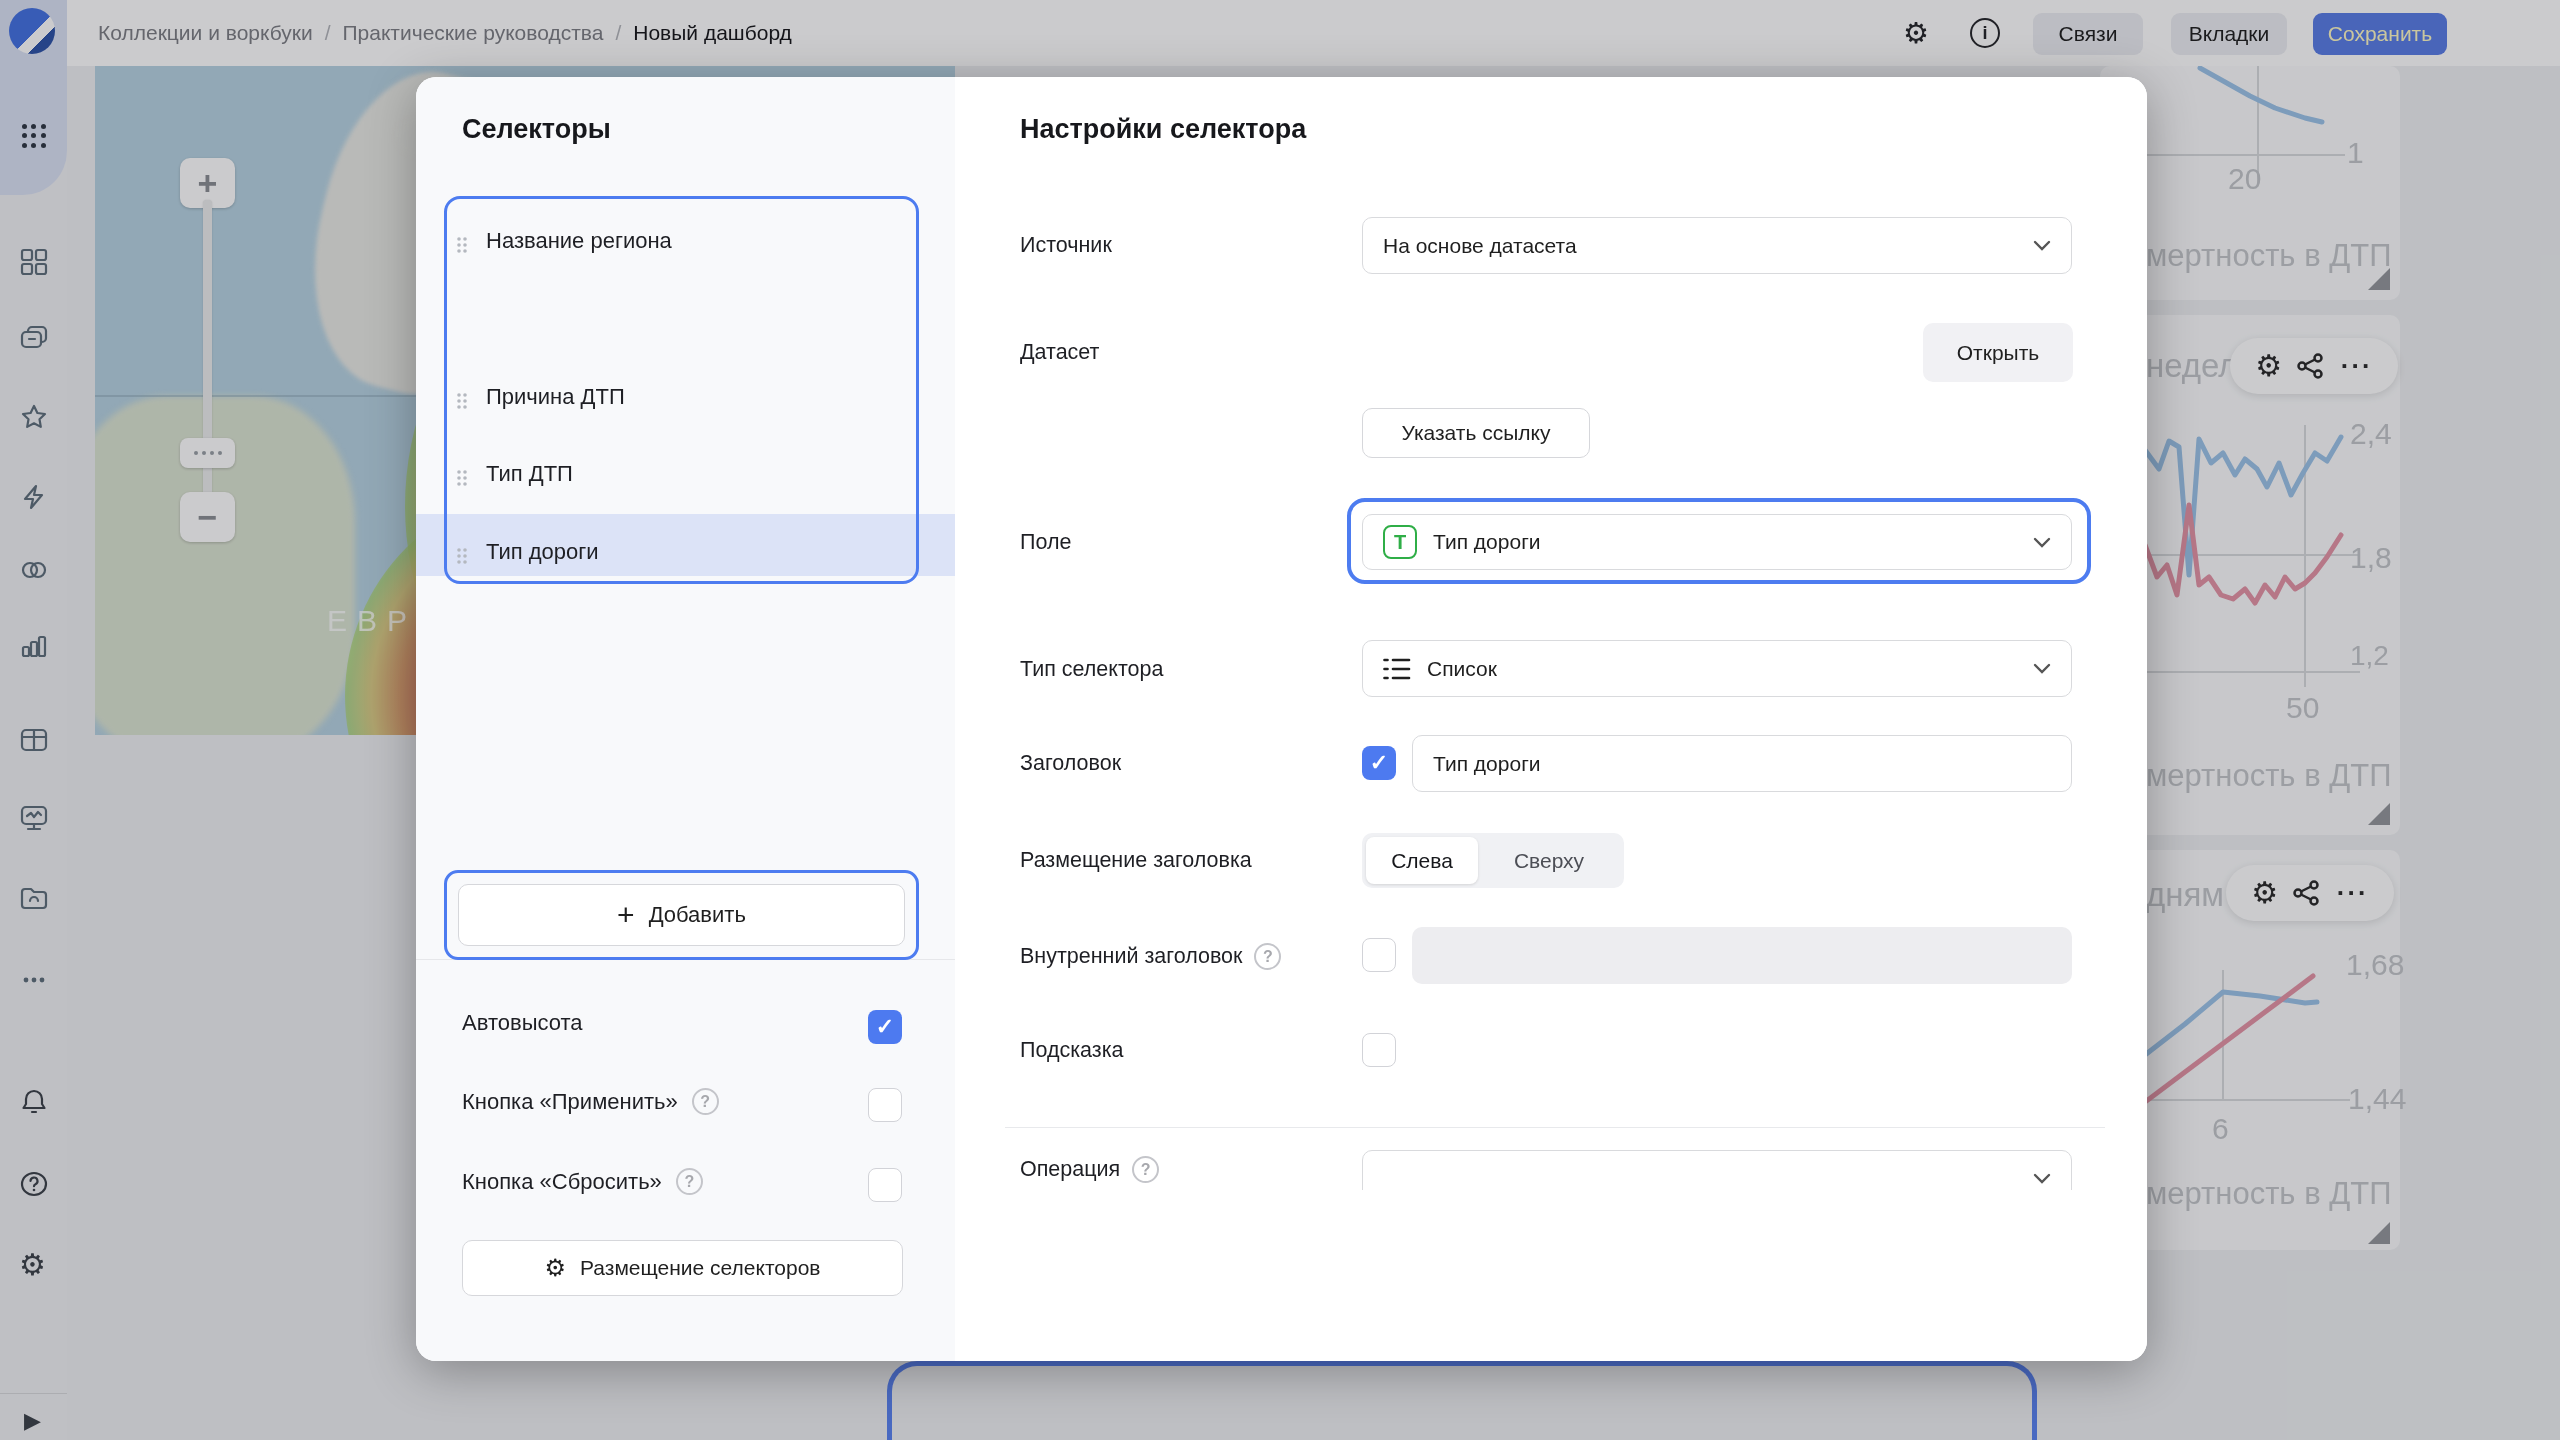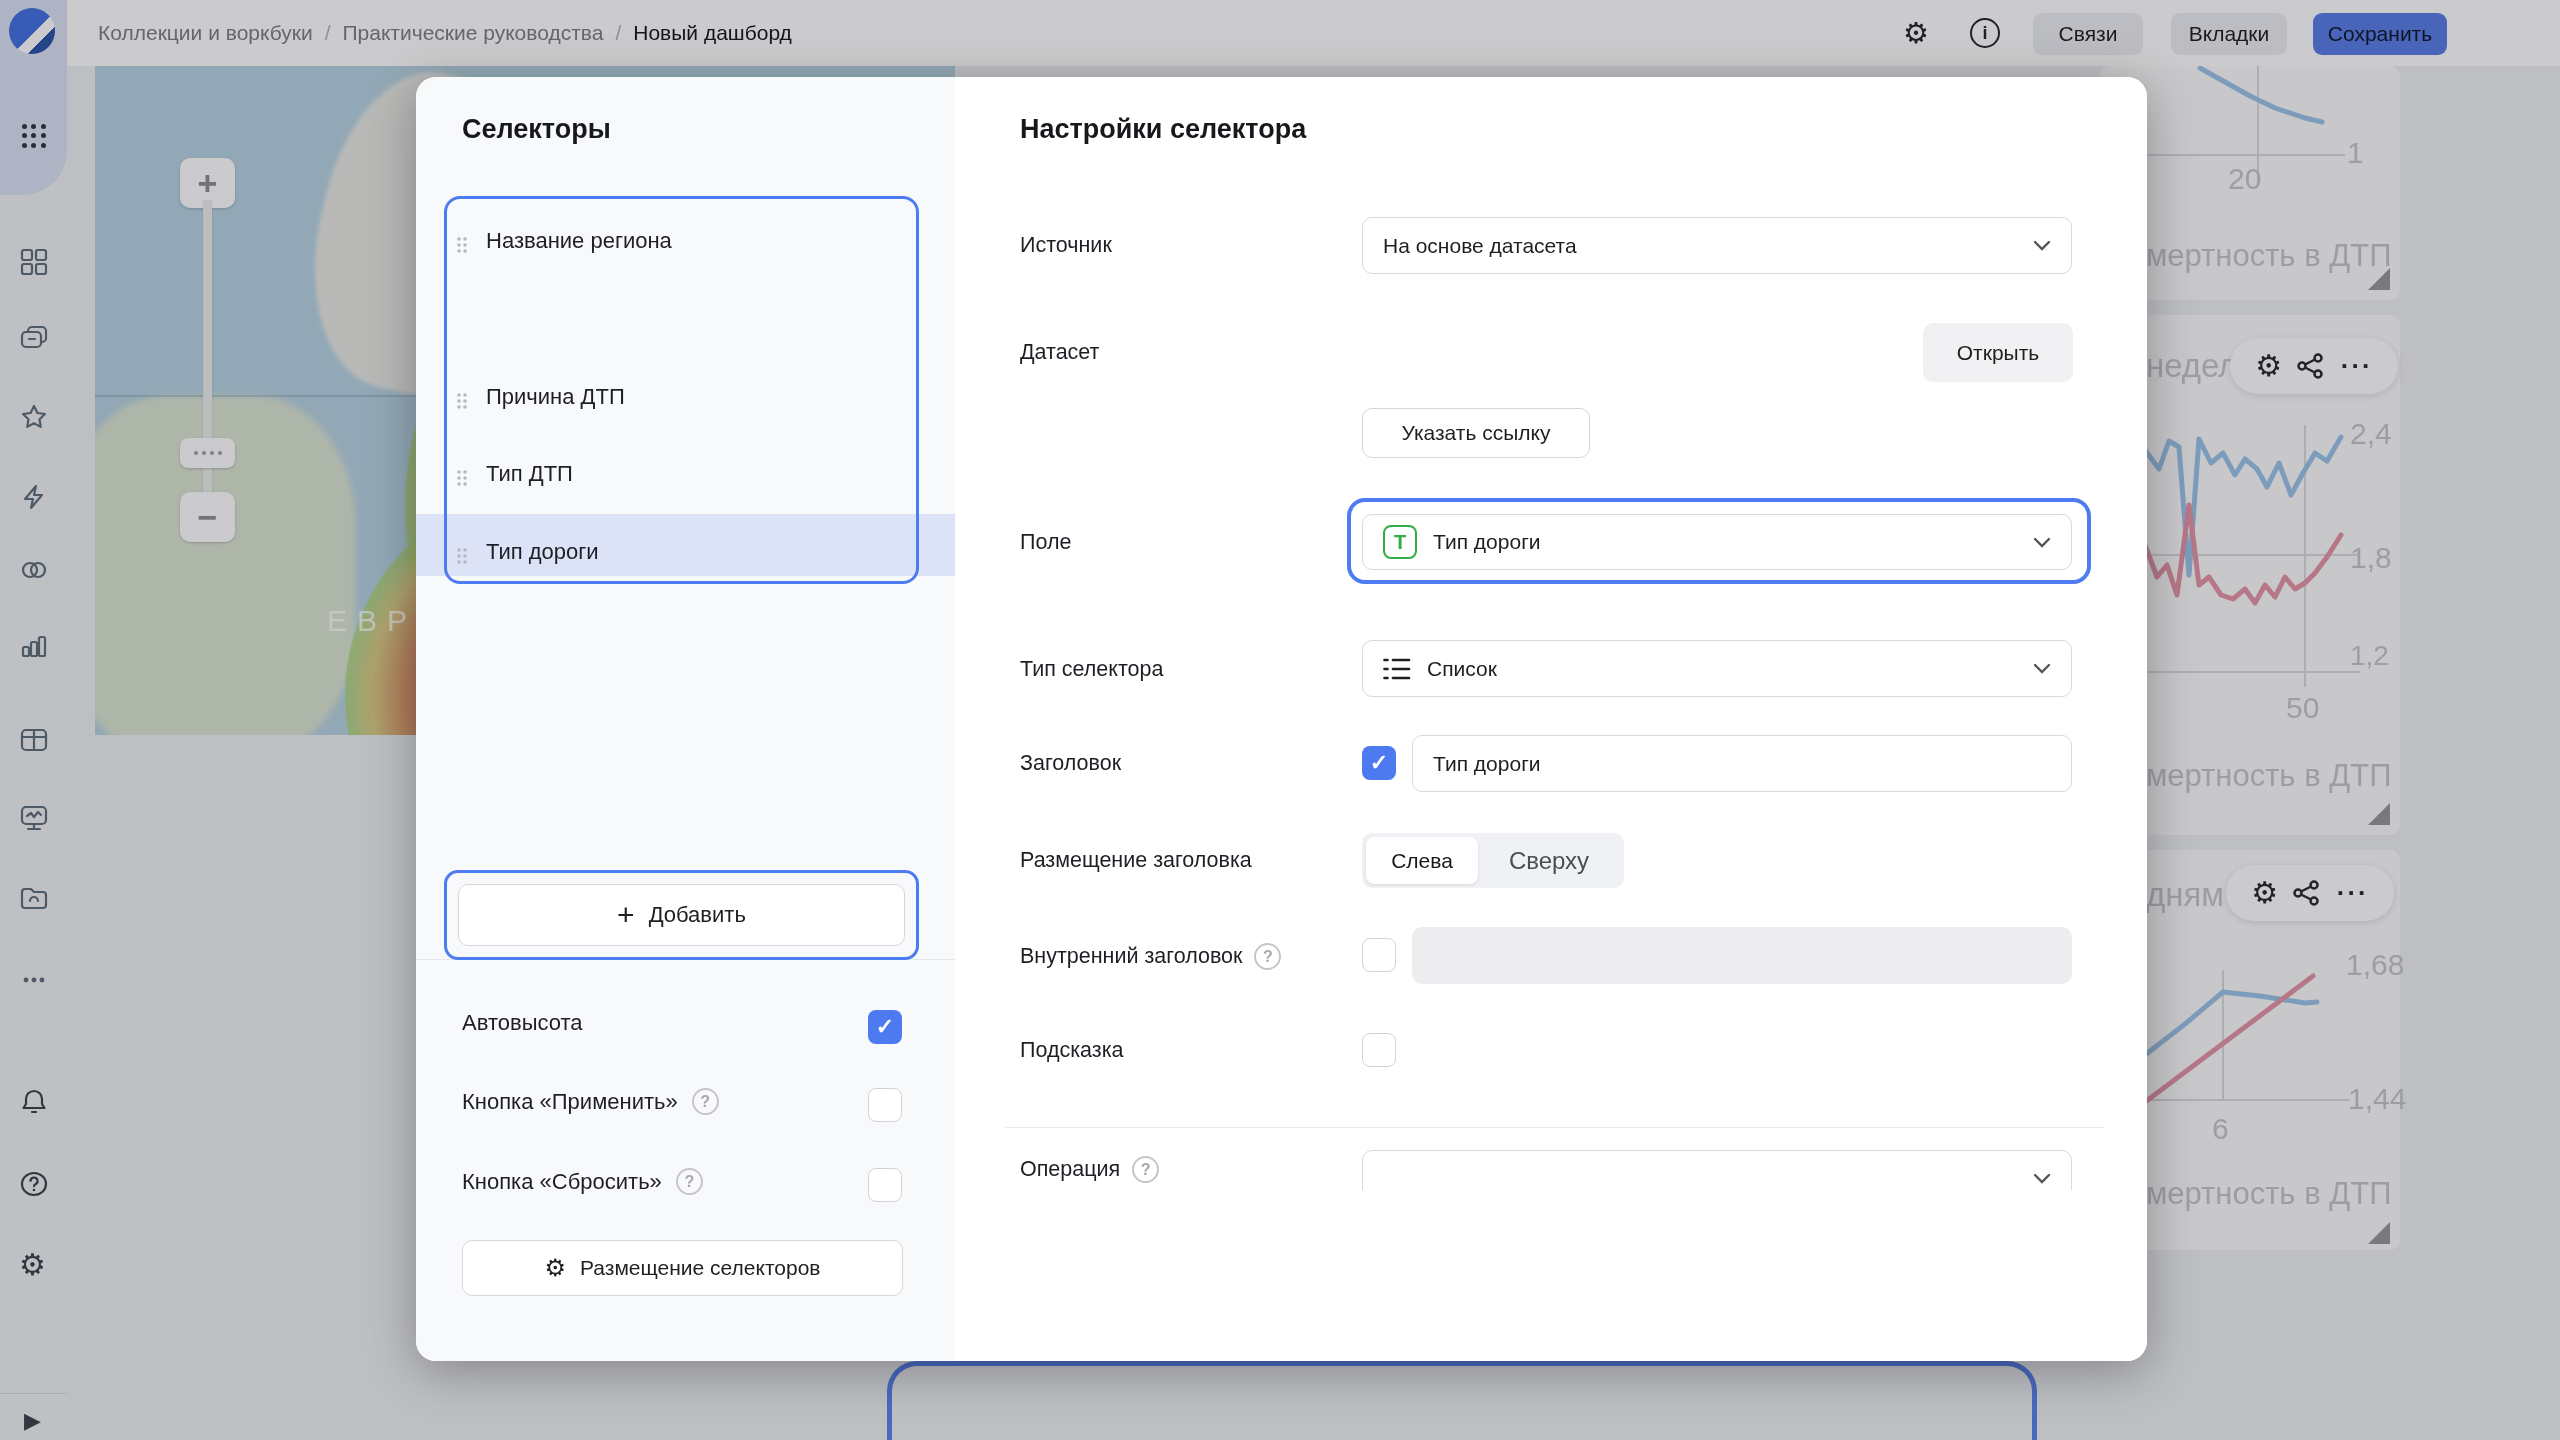--- a/index.html
+++ b/index.html
@@ -5,21 +5,21 @@
   *{box-sizing:border-box;margin:0;padding:0}
   html,body{width:2560px;height:1440px;overflow:hidden;background:#eff0f2;
     font-family:"Liberation Sans",sans-serif;color:#1f1f1f}
   .stage{position:relative;width:2560px;height:1440px;overflow:hidden}
   
   .bg{position:absolute;inset:0;background:#eff0f2}
   .header{position:absolute;left:0;top:0;width:2560px;height:66px;background:#fff}
   .crumbs{position:absolute;left:98px;top:0;height:66px;display:flex;align-items:center;gap:12px;font-size:21px}
   .crumb{color:#7d7f85}.crumb.last{color:#17181c;font-weight:500}.crumb-sep{color:#b3b5ba}
   .hbtn{position:absolute;top:13px;height:42px;border-radius:9px;background:#eceef2;display:flex;align-items:center;justify-content:center;font-size:21px;color:#1f1f1f}
-  .hbtn.primary{background:#5a7de6;color:#0f172a}
+  .hbtn.primary{background:#5a7de6;color:#fef9c3}
   .hicon{position:absolute;top:18px;font-size:29px;color:#26272b;line-height:30px}
   .info-c{position:absolute;top:18px;width:30px;height:30px;border:2.5px solid #26272b;border-radius:50%;
     display:flex;align-items:center;justify-content:center;font-size:18px;font-weight:700;color:#26272b}
   .rail{position:absolute;left:0;top:0;width:67px;height:1440px;background:#f0f1f4}
   .rail-blob{position:absolute;left:0;top:0;width:67px;height:195px;background:#dbe2f4;border-bottom-right-radius:44px}
   .logo{position:absolute;left:9px;top:8px;width:46px;height:46px;border-radius:50%;
     background:linear-gradient(135deg,#4472e2 0 54%,#ffffff 54% 70%,#2d53a8 70%)}
   .grid9{position:absolute;left:22px;top:124px;width:24px;height:24px;display:grid;grid-template-columns:repeat(3,1fr);gap:4px}
   .grid9 span{width:5px;height:5px;border-radius:50%;background:#2f3844}
   .ricon{position:absolute;left:19px;width:30px;height:30px;color:#5f6f7c}
@@ -78,21 +78,21 @@
     display:flex;align-items:center;padding:0 20px;gap:16px;font-size:21px}
   .dd .grow{flex:1}
   .dsico{width:38px;height:38px;border-radius:9px;background:#1cc234;display:flex;align-items:center;justify-content:center;flex:0 0 38px}
   .tico{width:34px;height:34px;border-radius:8px;border:2px solid #2fae47;color:#2fae47;font-weight:700;font-size:20px;
     display:flex;align-items:center;justify-content:center;flex:0 0 34px}
   .graybtn{position:absolute;background:#f1f1f4;border-radius:10px;display:flex;align-items:center;justify-content:center;font-size:21px}
   .fieldring{position:absolute;left:392px;top:421px;width:744px;height:86px;border:4px solid #4d7cf0;border-radius:18px}
   .seg{position:absolute;left:407px;top:756px;width:262px;height:55px;background:#f0f1f4;border-radius:10px;display:flex;align-items:center;padding:4px}
   .seg .s1{width:112px;height:47px;background:#fff;border-radius:8px;box-shadow:0 1px 3px rgba(0,0,0,.12);
     display:flex;align-items:center;justify-content:center;font-size:21px;color:#17181c}
-  .seg .s2{flex:1;display:flex;align-items:flex-end;justify-content:center;font-size:24px;color:#4c4e55}
+  .seg .s2{flex:1;display:flex;align-items:flex-end;justify-content:center;font-size:21px;color:#4c4e55}
   .dinput{position:absolute;left:457px;width:660px;height:57px;border-radius:10px}
   .rdiv{position:absolute;left:50px;top:1050px;width:1100px;height:1px;background:#e8e9ec}
   .opclip{position:absolute;left:0;top:1051px;width:1192px;height:62px;overflow:hidden}
   .chev{flex:0 0 18px}
 </style>
 </head>
 <body>
 
 <div class="stage">
 

